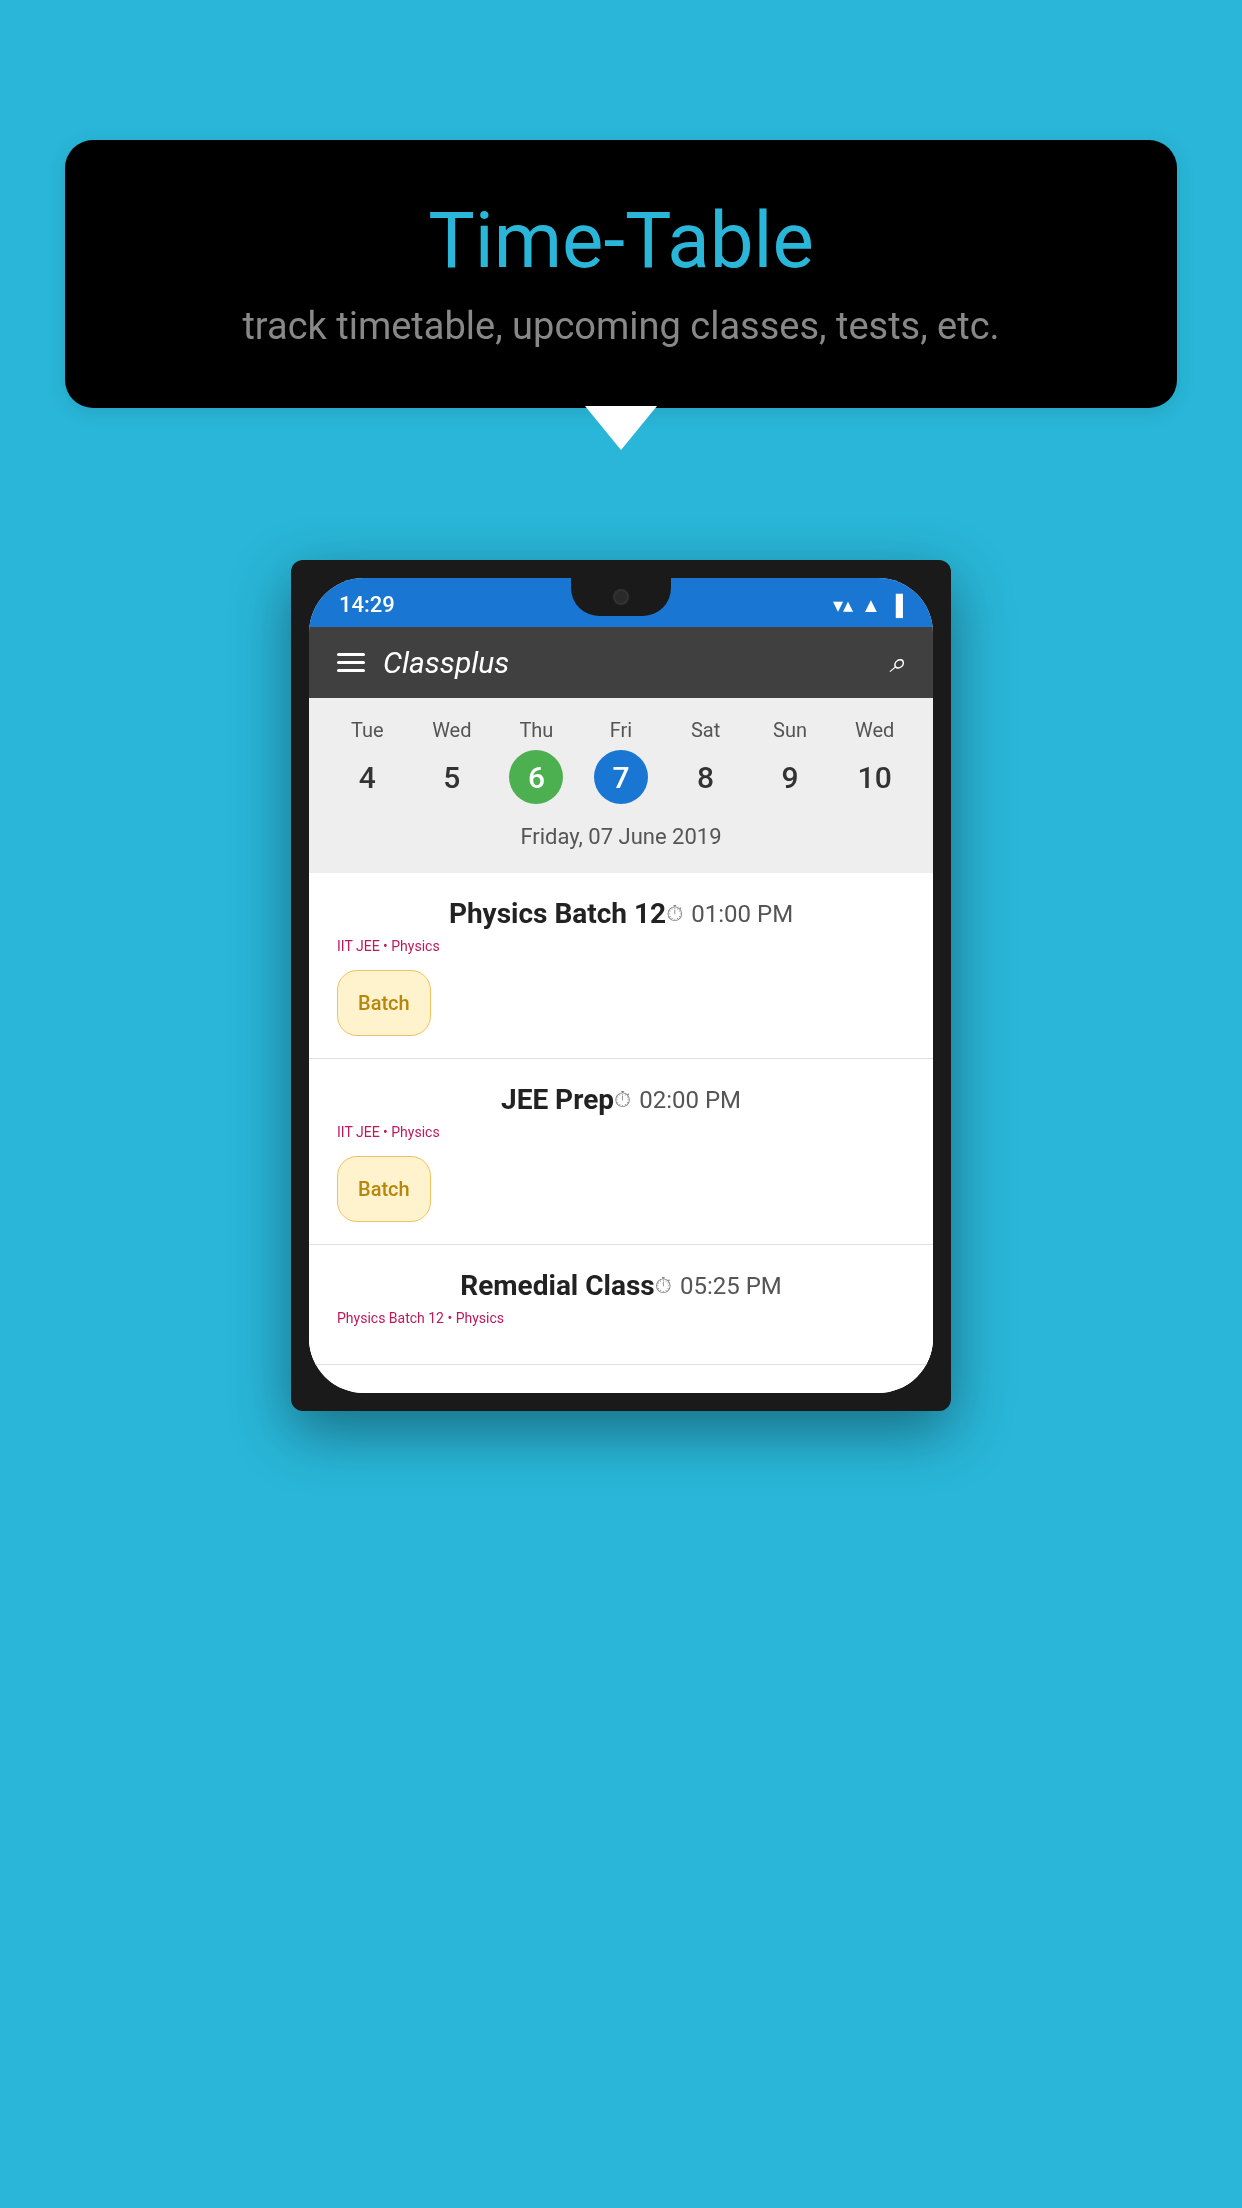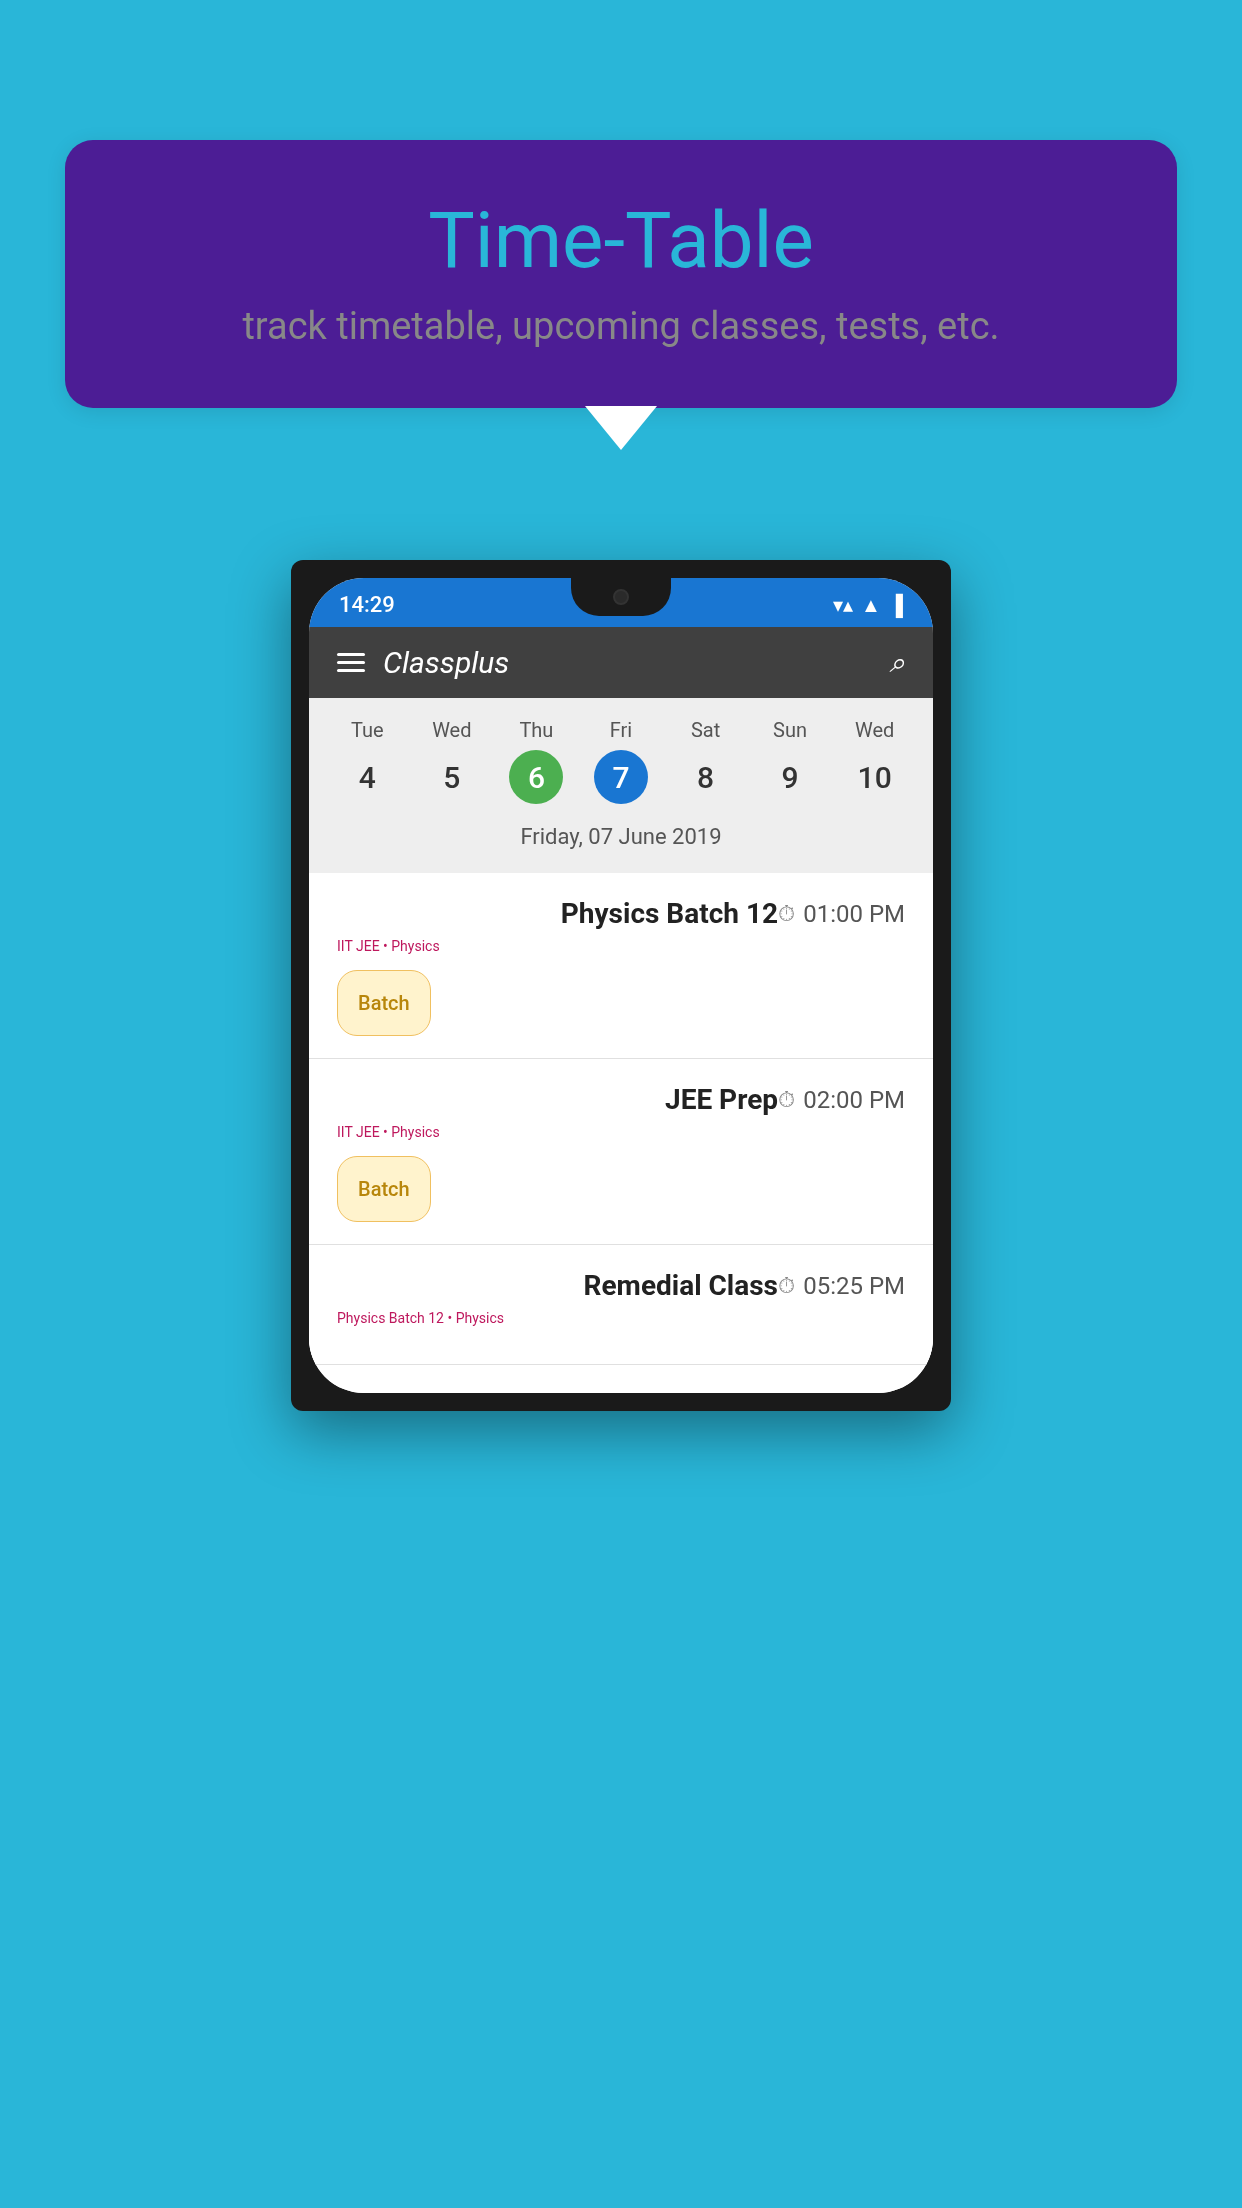--- a/index.html
+++ b/index.html
@@ -15,21 +15,21 @@
 
     
     .speech-bubble-container {
       position: absolute;
       top: 140px;
       left: 65px;
       right: 65px;
     }
 
     .speech-bubble {
-      background: #4c1d95;
+      background: #000000;
       border-radius: 28px;
       padding: 55px 60px 60px;
       text-align: center;
       box-shadow: 0 4px 20px rgba(0,0,0,0.1);
     }
 
     .speech-bubble::after {
       content: '';
       position: absolute;
       bottom: -42px;
@@ -252,21 +252,21 @@
     }
 
     .schedule-item {
       background: white;
       padding: 24px 28px 22px;
       border-bottom: 1px solid #e0e0e0;
     }
 
     .schedule-item-header {
       display: flex;
-      justify-content: flex-end;
+      justify-content: center;
       align-items: center;
       margin-bottom: 8px;
     }
 
     .schedule-name {
       font-size: 28px;
       font-weight: 700;
       color: #222;
     }
 

